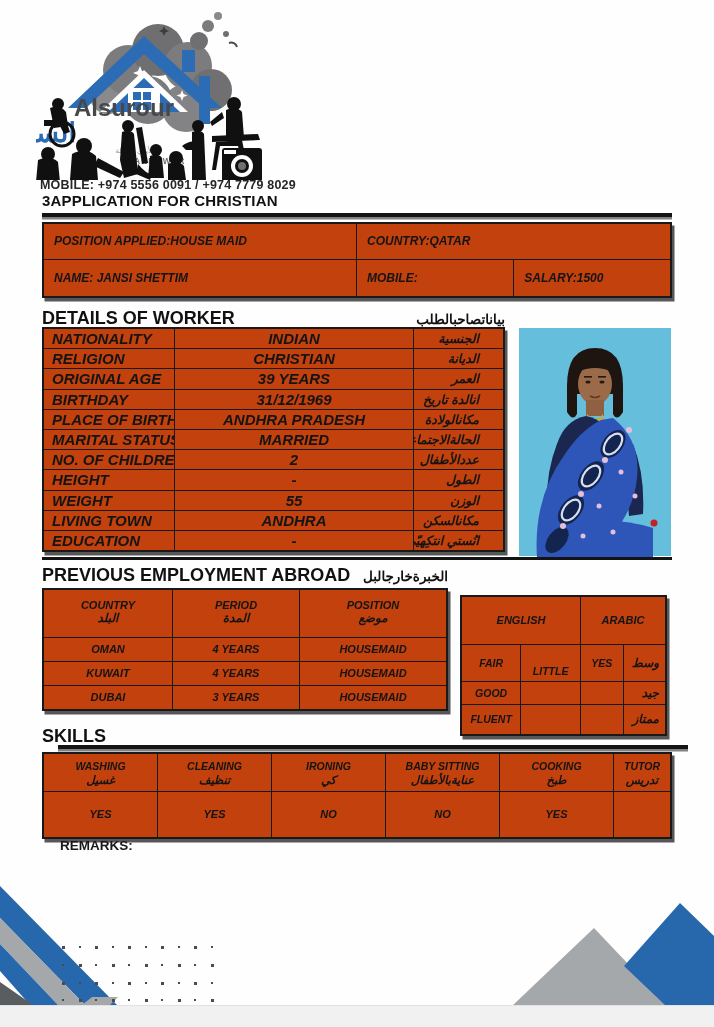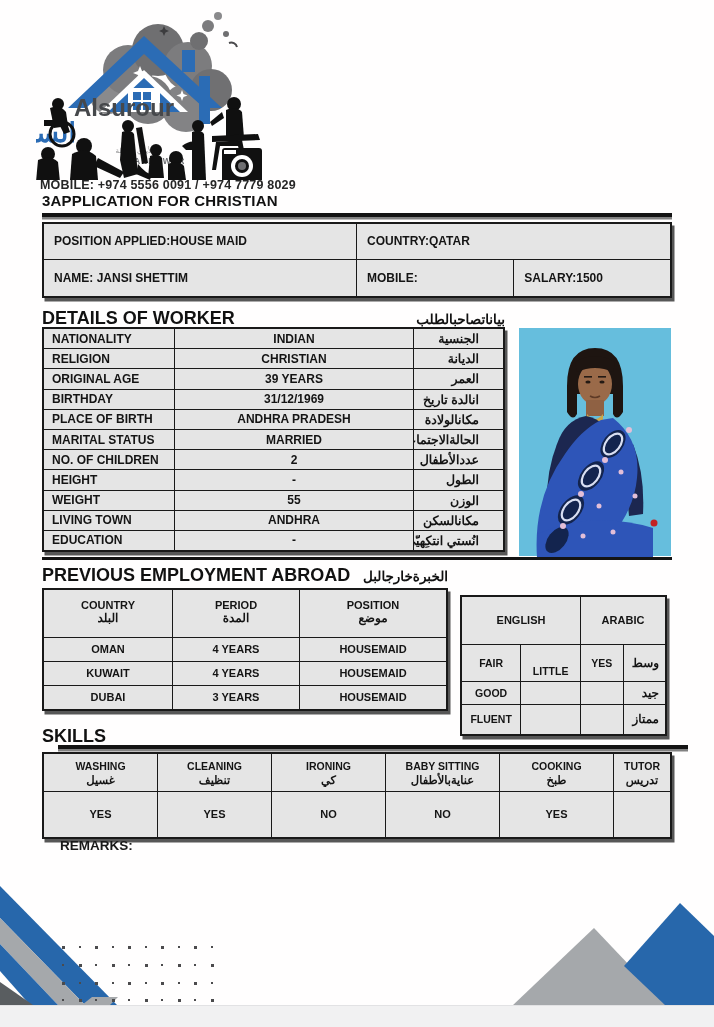--- a/index.html
+++ b/index.html
@@ -10,27 +10,27 @@
   
   .mobile-line{left:40px;top:178px;font-size:12.5px;font-weight:700;color:#262626;letter-spacing:.2px;}
   .app-title{left:42px;top:192px;font-size:15px;font-weight:800;letter-spacing:.2px;color:#111;}
   .rule{background:#141414;height:4px;box-shadow:0 2.5px 0 rgba(25,25,25,.55);}
   .divider{background:#141414;height:3px;}
   .section-head{font-size:18px;font-weight:800;color:#111;text-align:right;}
   .section-head-ar{font-size:13.5px;font-weight:700;color:#111;}
 
   
   table{border-collapse:collapse;table-layout:fixed;}
-  .t{box-shadow:2.5px 3.5px 0 rgba(45,45,45,.8);background:#e5e5e5;}
+  .t{box-shadow:2.5px 3.5px 0 rgba(45,45,45,.8);background:#c2410c;font-style:italic;}
   .t td,.t th{border:1.5px solid #191919;font-weight:700;color:#141414;
               padding:0 4px;overflow:hidden;white-space:nowrap;}
   .t{border:2px solid #191919;}
 
   .app-table td{font-size:12px;text-align:left;padding-left:10px;}
-  .details-table td{font-size:12px;height:19.2px;text-align:center;}
+  .details-table td{font-size:15px;height:19.2px;text-align:center;}
   .details-table td.lbl{text-align:left;padding-left:8px;}
   .details-table td.ar{font-size:12.5px;text-align:right;padding-right:24px;font-weight:700;}
   .emp-table th{font-size:11px;height:24px;}
   .emp-table th .ar-sub{font-size:12px;font-weight:700;display:block;line-height:1.3;}
   .emp-table td{font-size:11px;height:23px;text-align:center;}
   .lang-table th{font-size:11px;}
   .lang-table td{font-size:10.5px;text-align:center;}
   .lang-table td.ar{font-size:12px;text-align:right;padding-right:6px;}
   .lang-table td.low{vertical-align:bottom;padding-bottom:4px;}
   .skills-table th{font-size:10.5px;line-height:1.25;padding-top:3px;}

